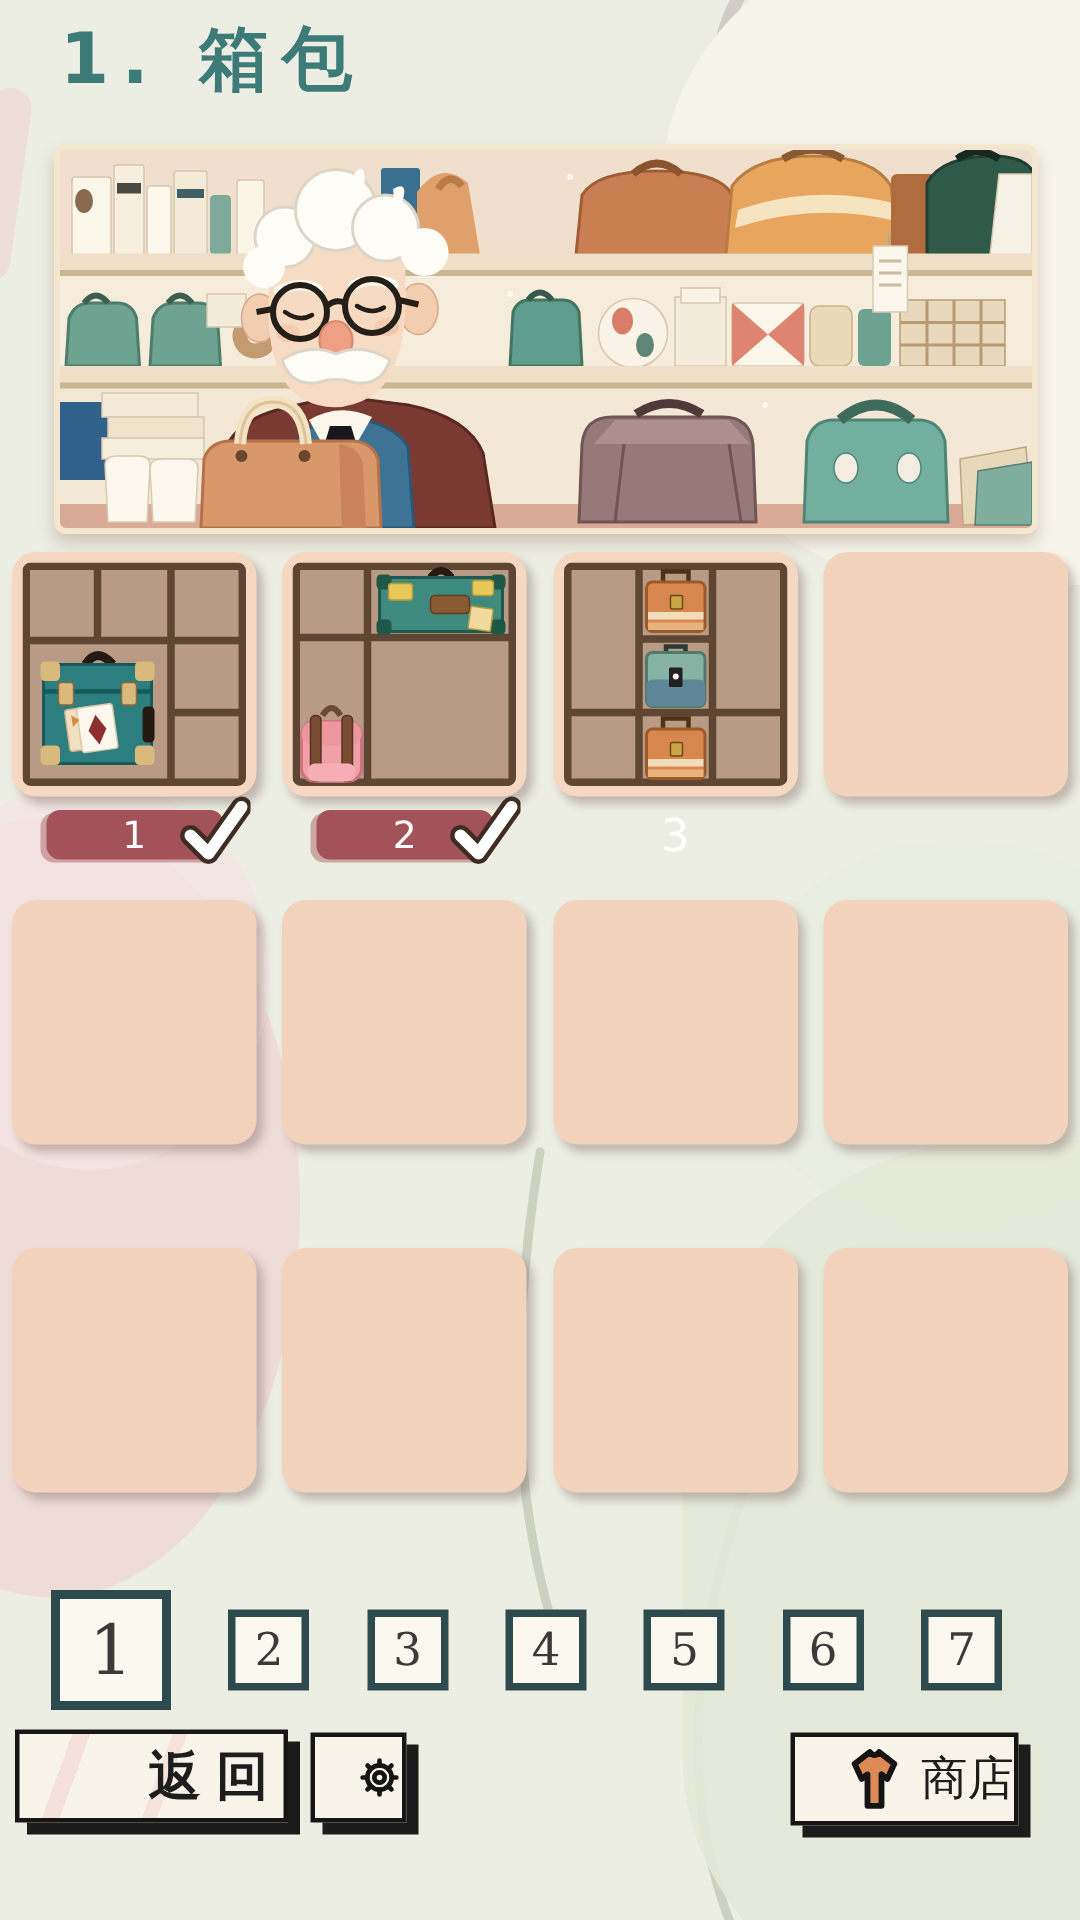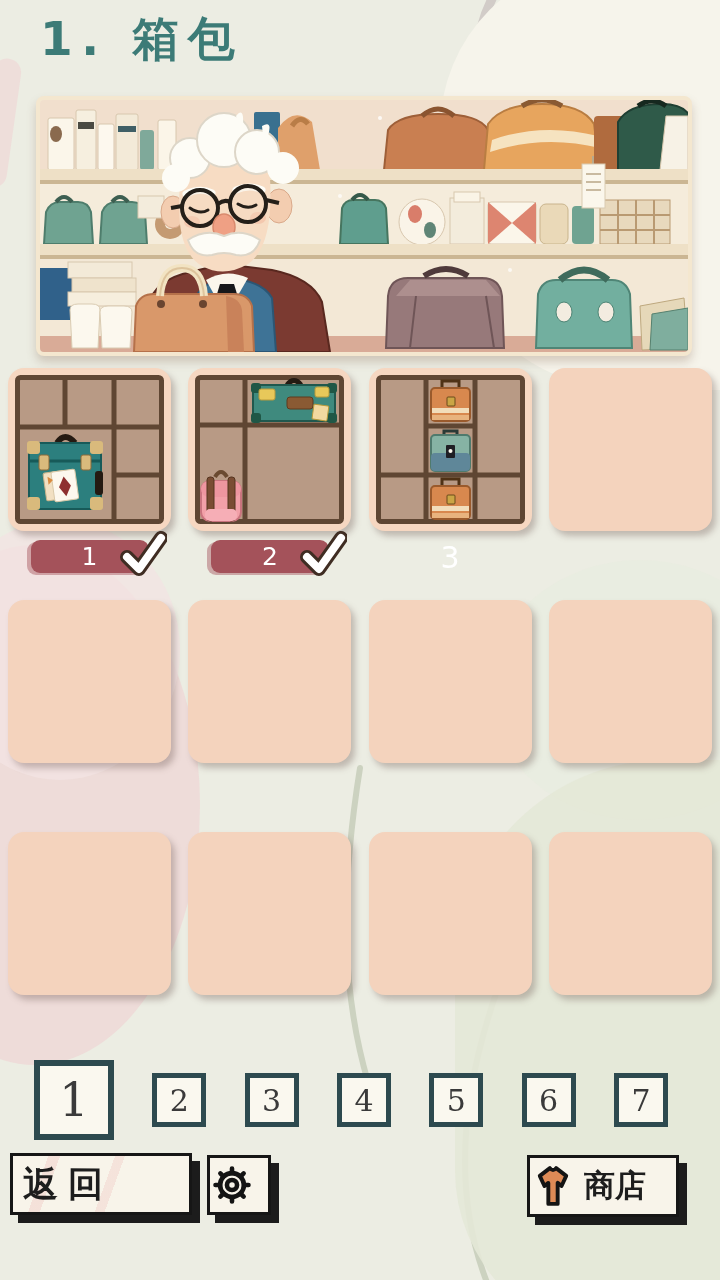--- a/index.html
+++ b/index.html
@@ -48,26 +48,26 @@
   .pager{position:absolute;left:34px;top:1058px;width:634px;height:84px;display:flex;
          justify-content:space-between;align-items:center;z-index:2;}
   .pg{box-sizing:border-box;width:54px;height:54px;border:5px solid #2d4a4f;background:#faf8ef;
       display:flex;align-items:center;justify-content:center;
       font-family:"DejaVu Serif","Liberation Serif",serif;font-size:30px;color:#3a3a3a;}
   .pg.sel{width:80px;height:80px;border-width:6px;font-size:46px;}
 
   
   .footer{position:absolute;left:10px;top:1153px;width:700px;height:75px;z-index:2;}
   .btn3d{position:absolute;box-sizing:border-box;background:#f8f4ea;border:3px solid #161616;
-         box-shadow:8px 8px 0 #1c1c1c;display:flex;align-items:center;justify-content:flex-start;}
+         box-shadow:8px 8px 0 #1c1c1c;display:flex;align-items:center;justify-content:flex-end;padding-left:28px;}
   .btn-back{left:0;top:0;width:182px;height:62px;font-size:35px;font-weight:700;color:#1d1d1d;letter-spacing:10px;
          background-image:linear-gradient(110deg,transparent 18%,rgba(240,202,197,.45) 18% 24%,transparent 24% 52%,rgba(240,202,197,.4) 52% 57%,transparent 57%);}
   .btn-back span{margin-left:10px;}
   .btn-gear{left:197px;top:2px;width:64px;height:60px;}
-  .btn-shop{left:517px;top:2px;width:152px;height:62px;font-size:31px;font-weight:700;color:#1d1d1d;gap:8px;}
+  .btn-shop{left:517px;top:2px;width:152px;height:62px;font-size:31px;font-weight:400;color:#1d1d1d;gap:8px;}
 </style>
 </head>
 <body>
 
 <div class="app">
 
   <div class="bg">
     <div class="blob cream-tr"></div>
     <div class="blob pink-sliver"></div>
     <div class="blob pink-left1"></div>

